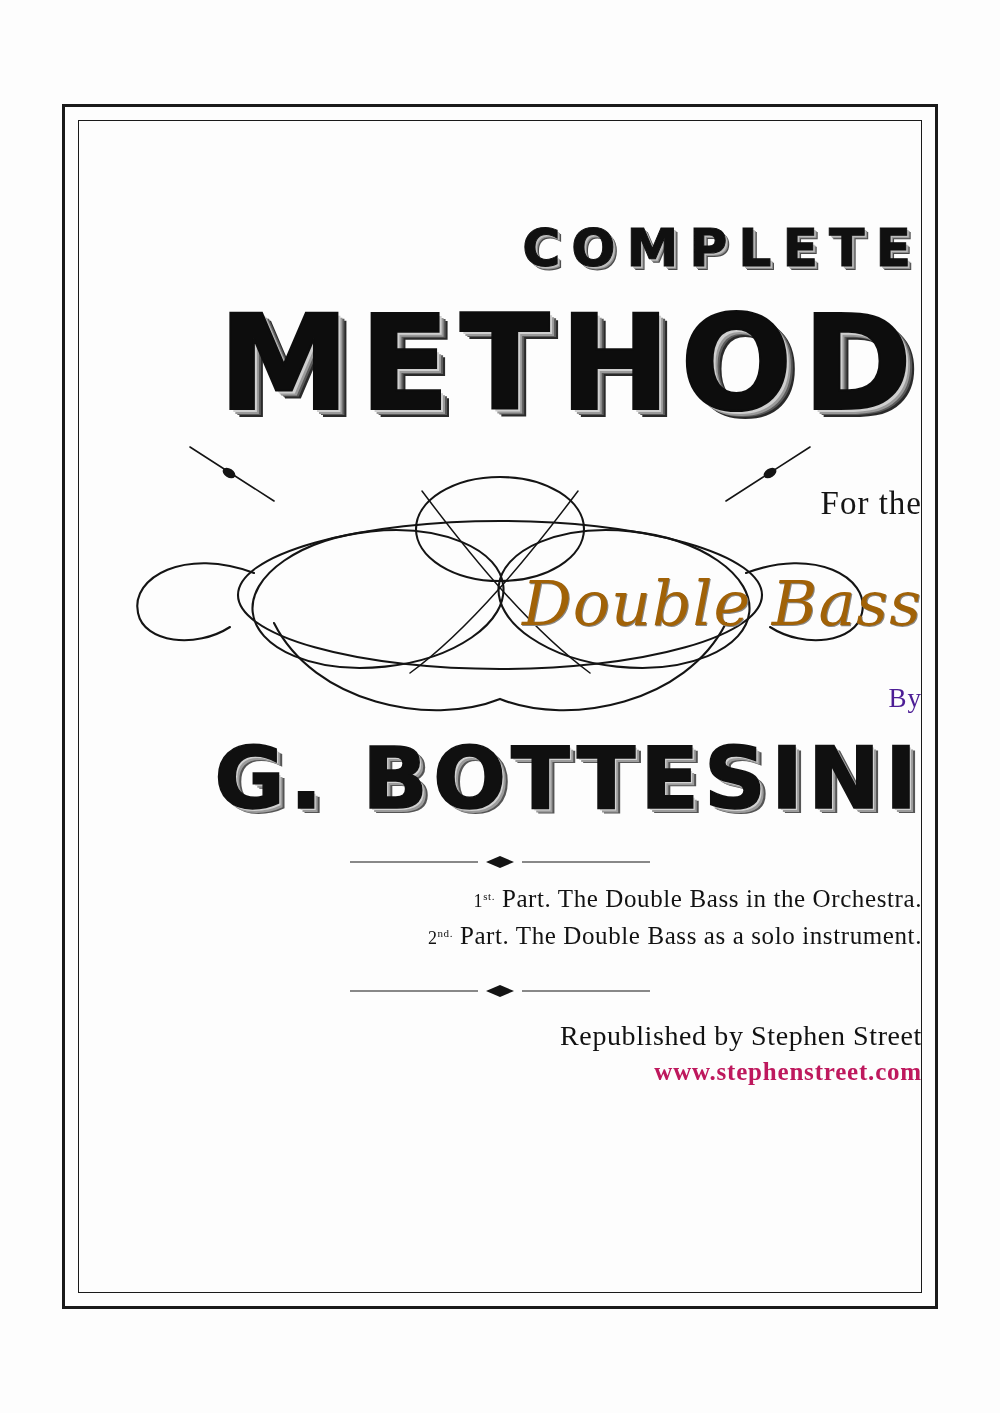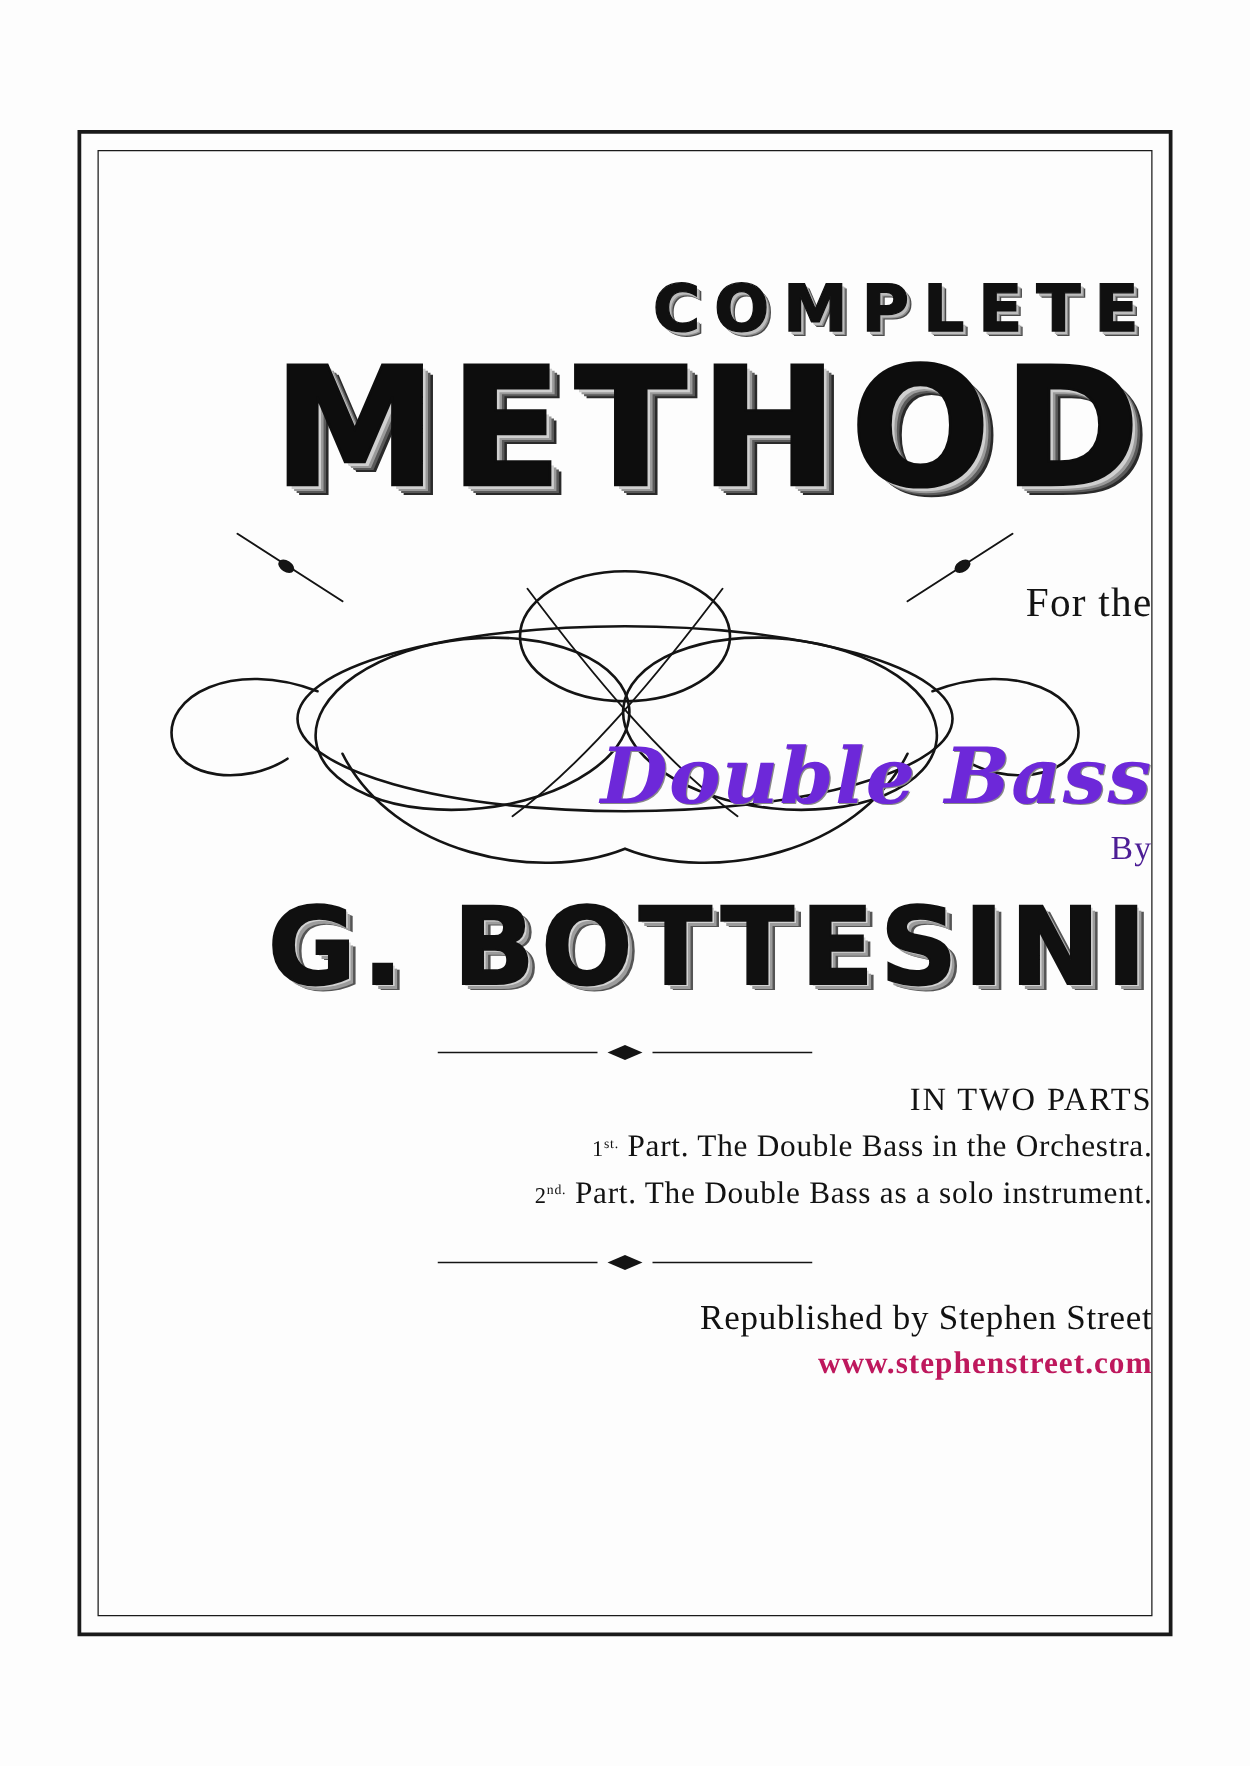--- a/index.html
+++ b/index.html
@@ -62,21 +62,21 @@
     color: #101010;
     text-shadow:
       2px 2px 0 #bdbdbd,
       3px 3px 0 #8e8e8e,
       4px 4px 0 #4a4a4a;
     -webkit-text-stroke: 1px #101010;
   }
 
   
   .title-method {
-    margin-top: 0;
+    margin-top: 20px;
     font-family: "DejaVu Sans", sans-serif;
     font-weight: bold;
     font-size: 132px;
     letter-spacing: 10px;
     line-height: 1.05;
     color: #0d0d0d;
     text-shadow:
       3px 3px 0 #cfcfcf,
       5px 5px 0 #9a9a9a,
       7px 6px 0 #5a5a5a,
@@ -105,27 +105,26 @@
     font-size: 33px;
     letter-spacing: 1px;
     color: #141414;
   }
   .double-bass {
     position: absolute;
     left: 0;
     right: 0;
     top: 140px;
     font-family: "DejaVu Serif", serif;
-    font-weight: bold;
+    font-weight: normal;
     font-style: italic;
     font-size: 62px;
     letter-spacing: 1px;
-    color: #6d28d9;
+    color: #a16207;
     text-shadow: 1px 1px 0 #888;
-    margin-top: 37px;
   }
   .by-line {
     position: absolute;
     left: 0;
     right: 0;
     top: 256px;
     font-family: "Liberation Serif", serif;
     font-size: 27px;
     letter-spacing: 1px;
     color: #4c1d95;
@@ -252,21 +251,20 @@
 
     <div class="divider">
       <svg width="300" height="14" viewBox="0 0 300 14">
         <line x1="0" y1="7" x2="128" y2="7" stroke="#141414" stroke-width="1.2"></line>
         <line x1="172" y1="7" x2="300" y2="7" stroke="#141414" stroke-width="1.2"></line>
         <polygon points="150,1 164,7 150,13 136,7" fill="#141414"></polygon>
       </svg>
     </div>
 
     <div class="parts">
-      <div class="in-two">IN TWO PARTS</div>
 
       <div class="part-line">
         <span class="ordinal"><span>1</span><sup>st.</sup></span>
         <span>Part. The Double Bass in the Orchestra.</span>
       </div>
 
       <div class="part-line">
         <span class="ordinal"><span>2</span><sup>nd.</sup></span>
         <span>Part. The Double Bass as a solo instrument.</span>
       </div>

